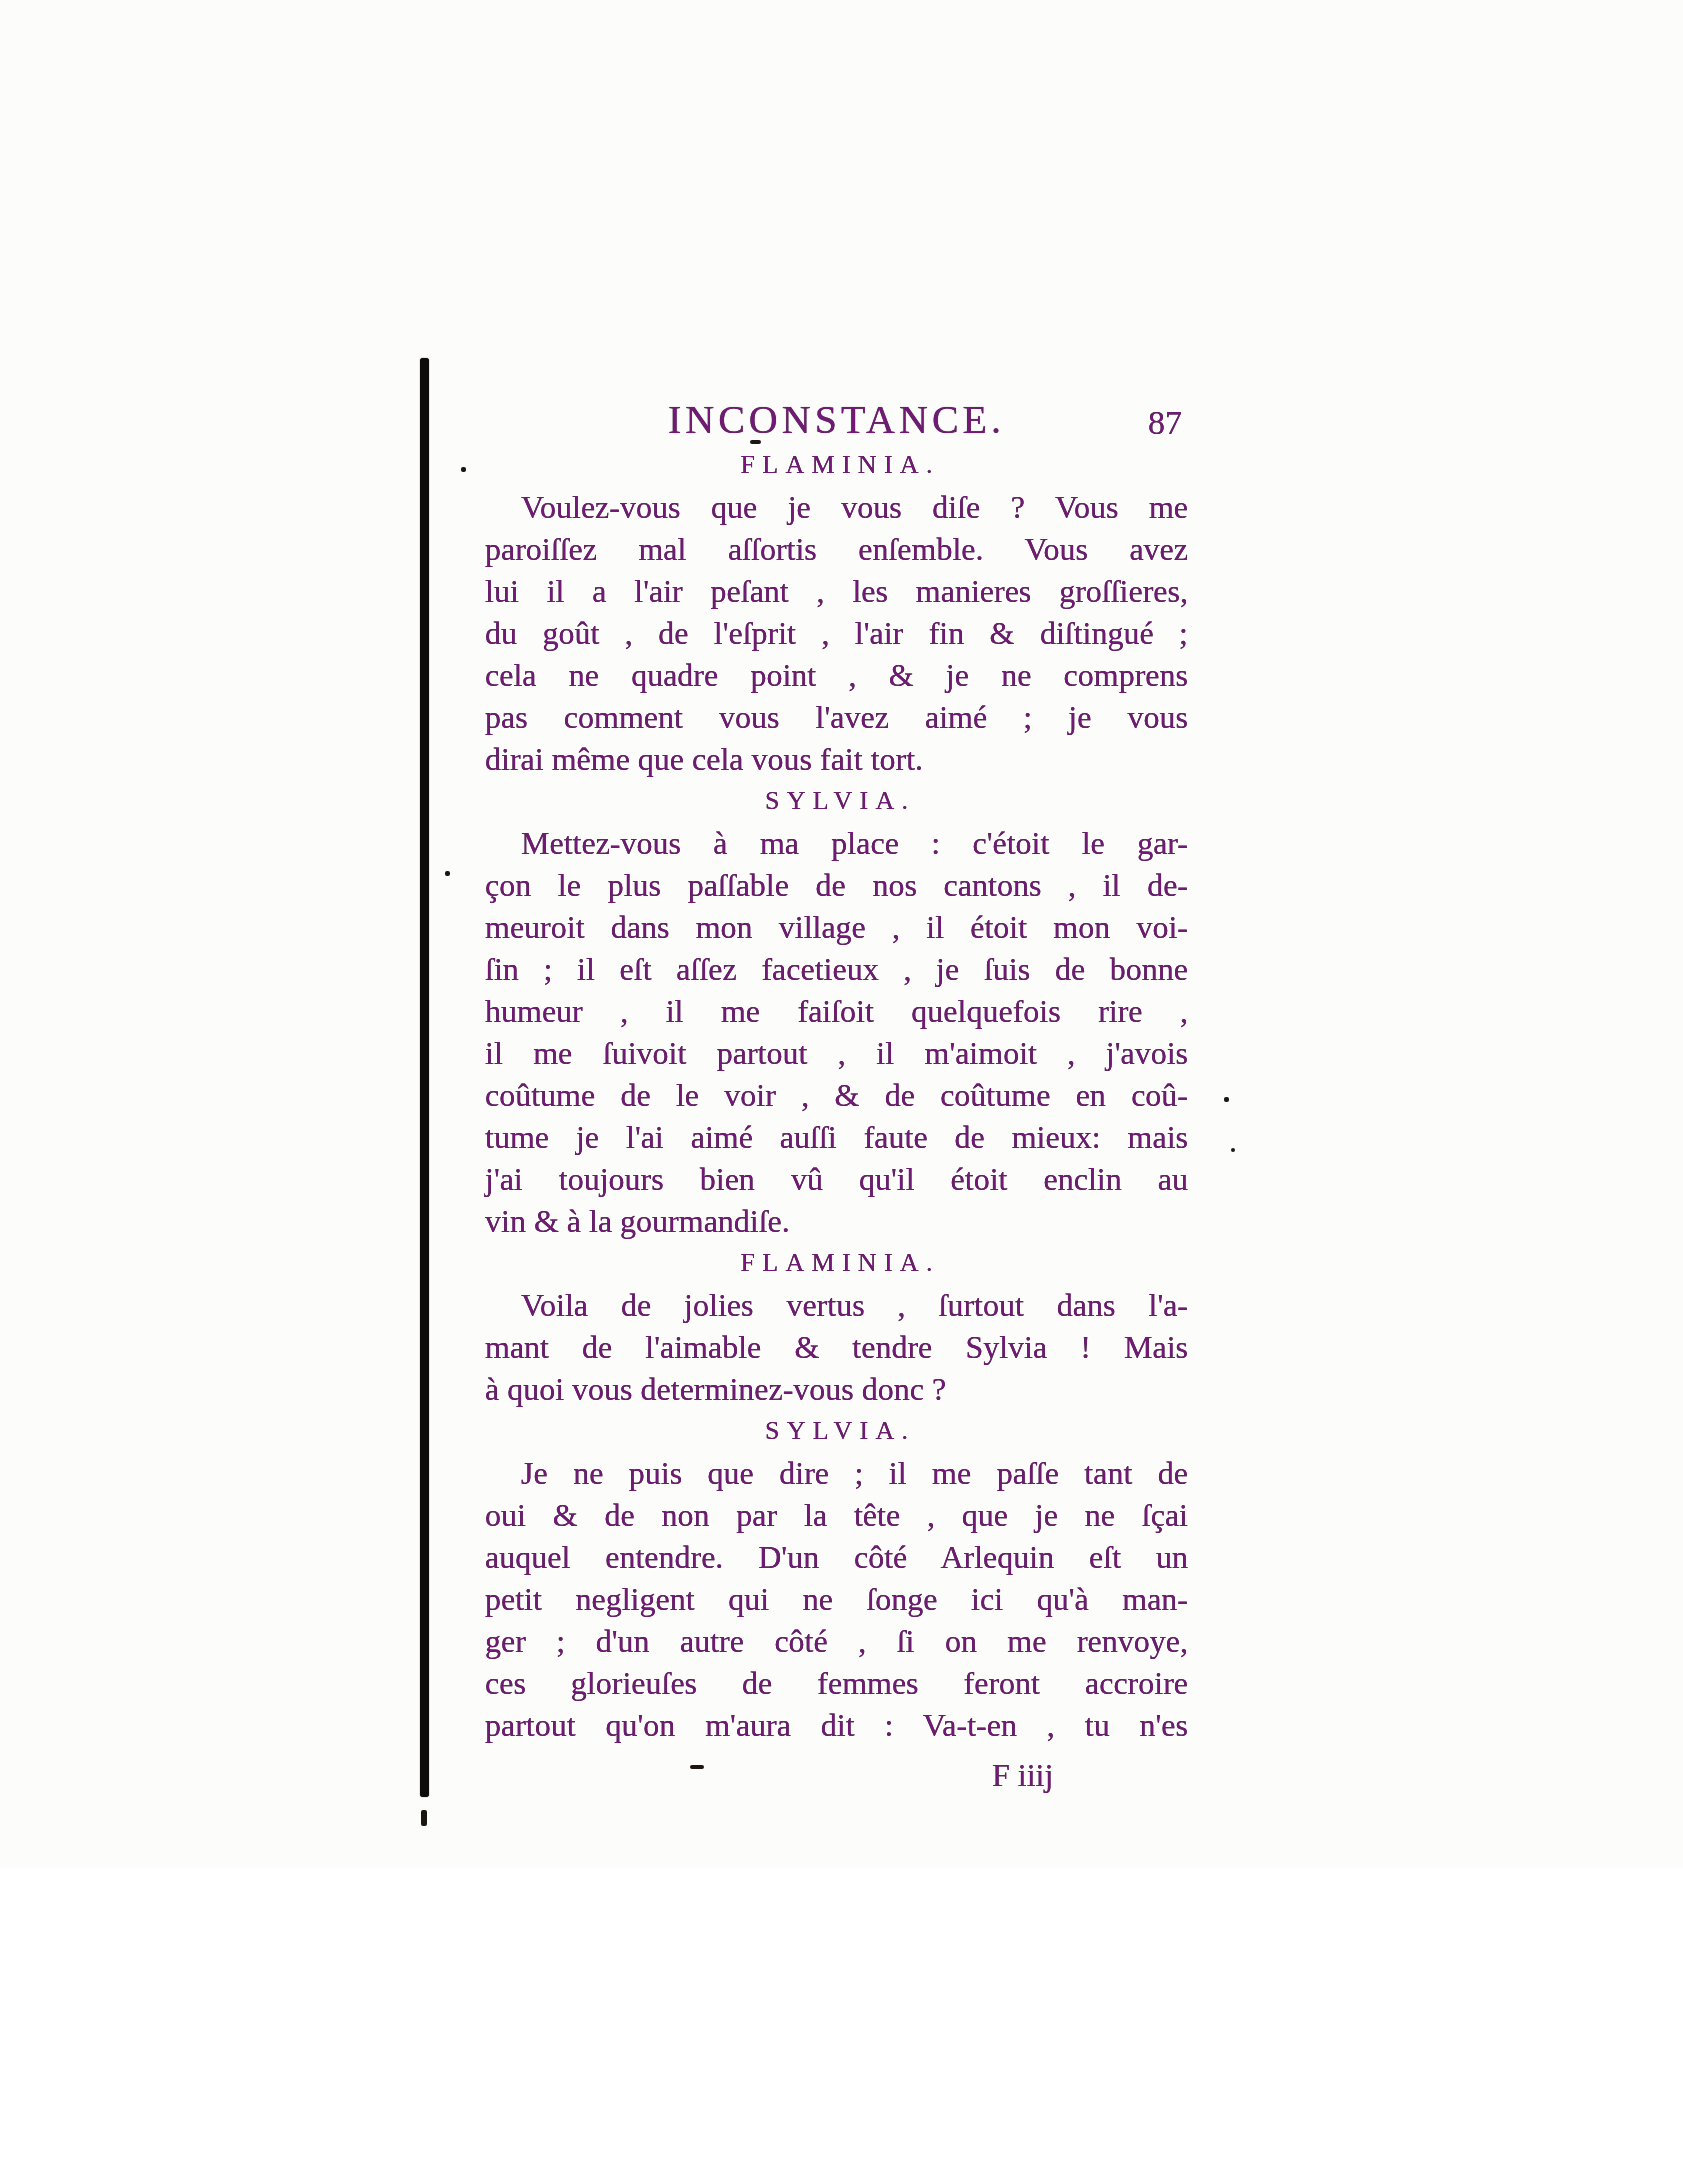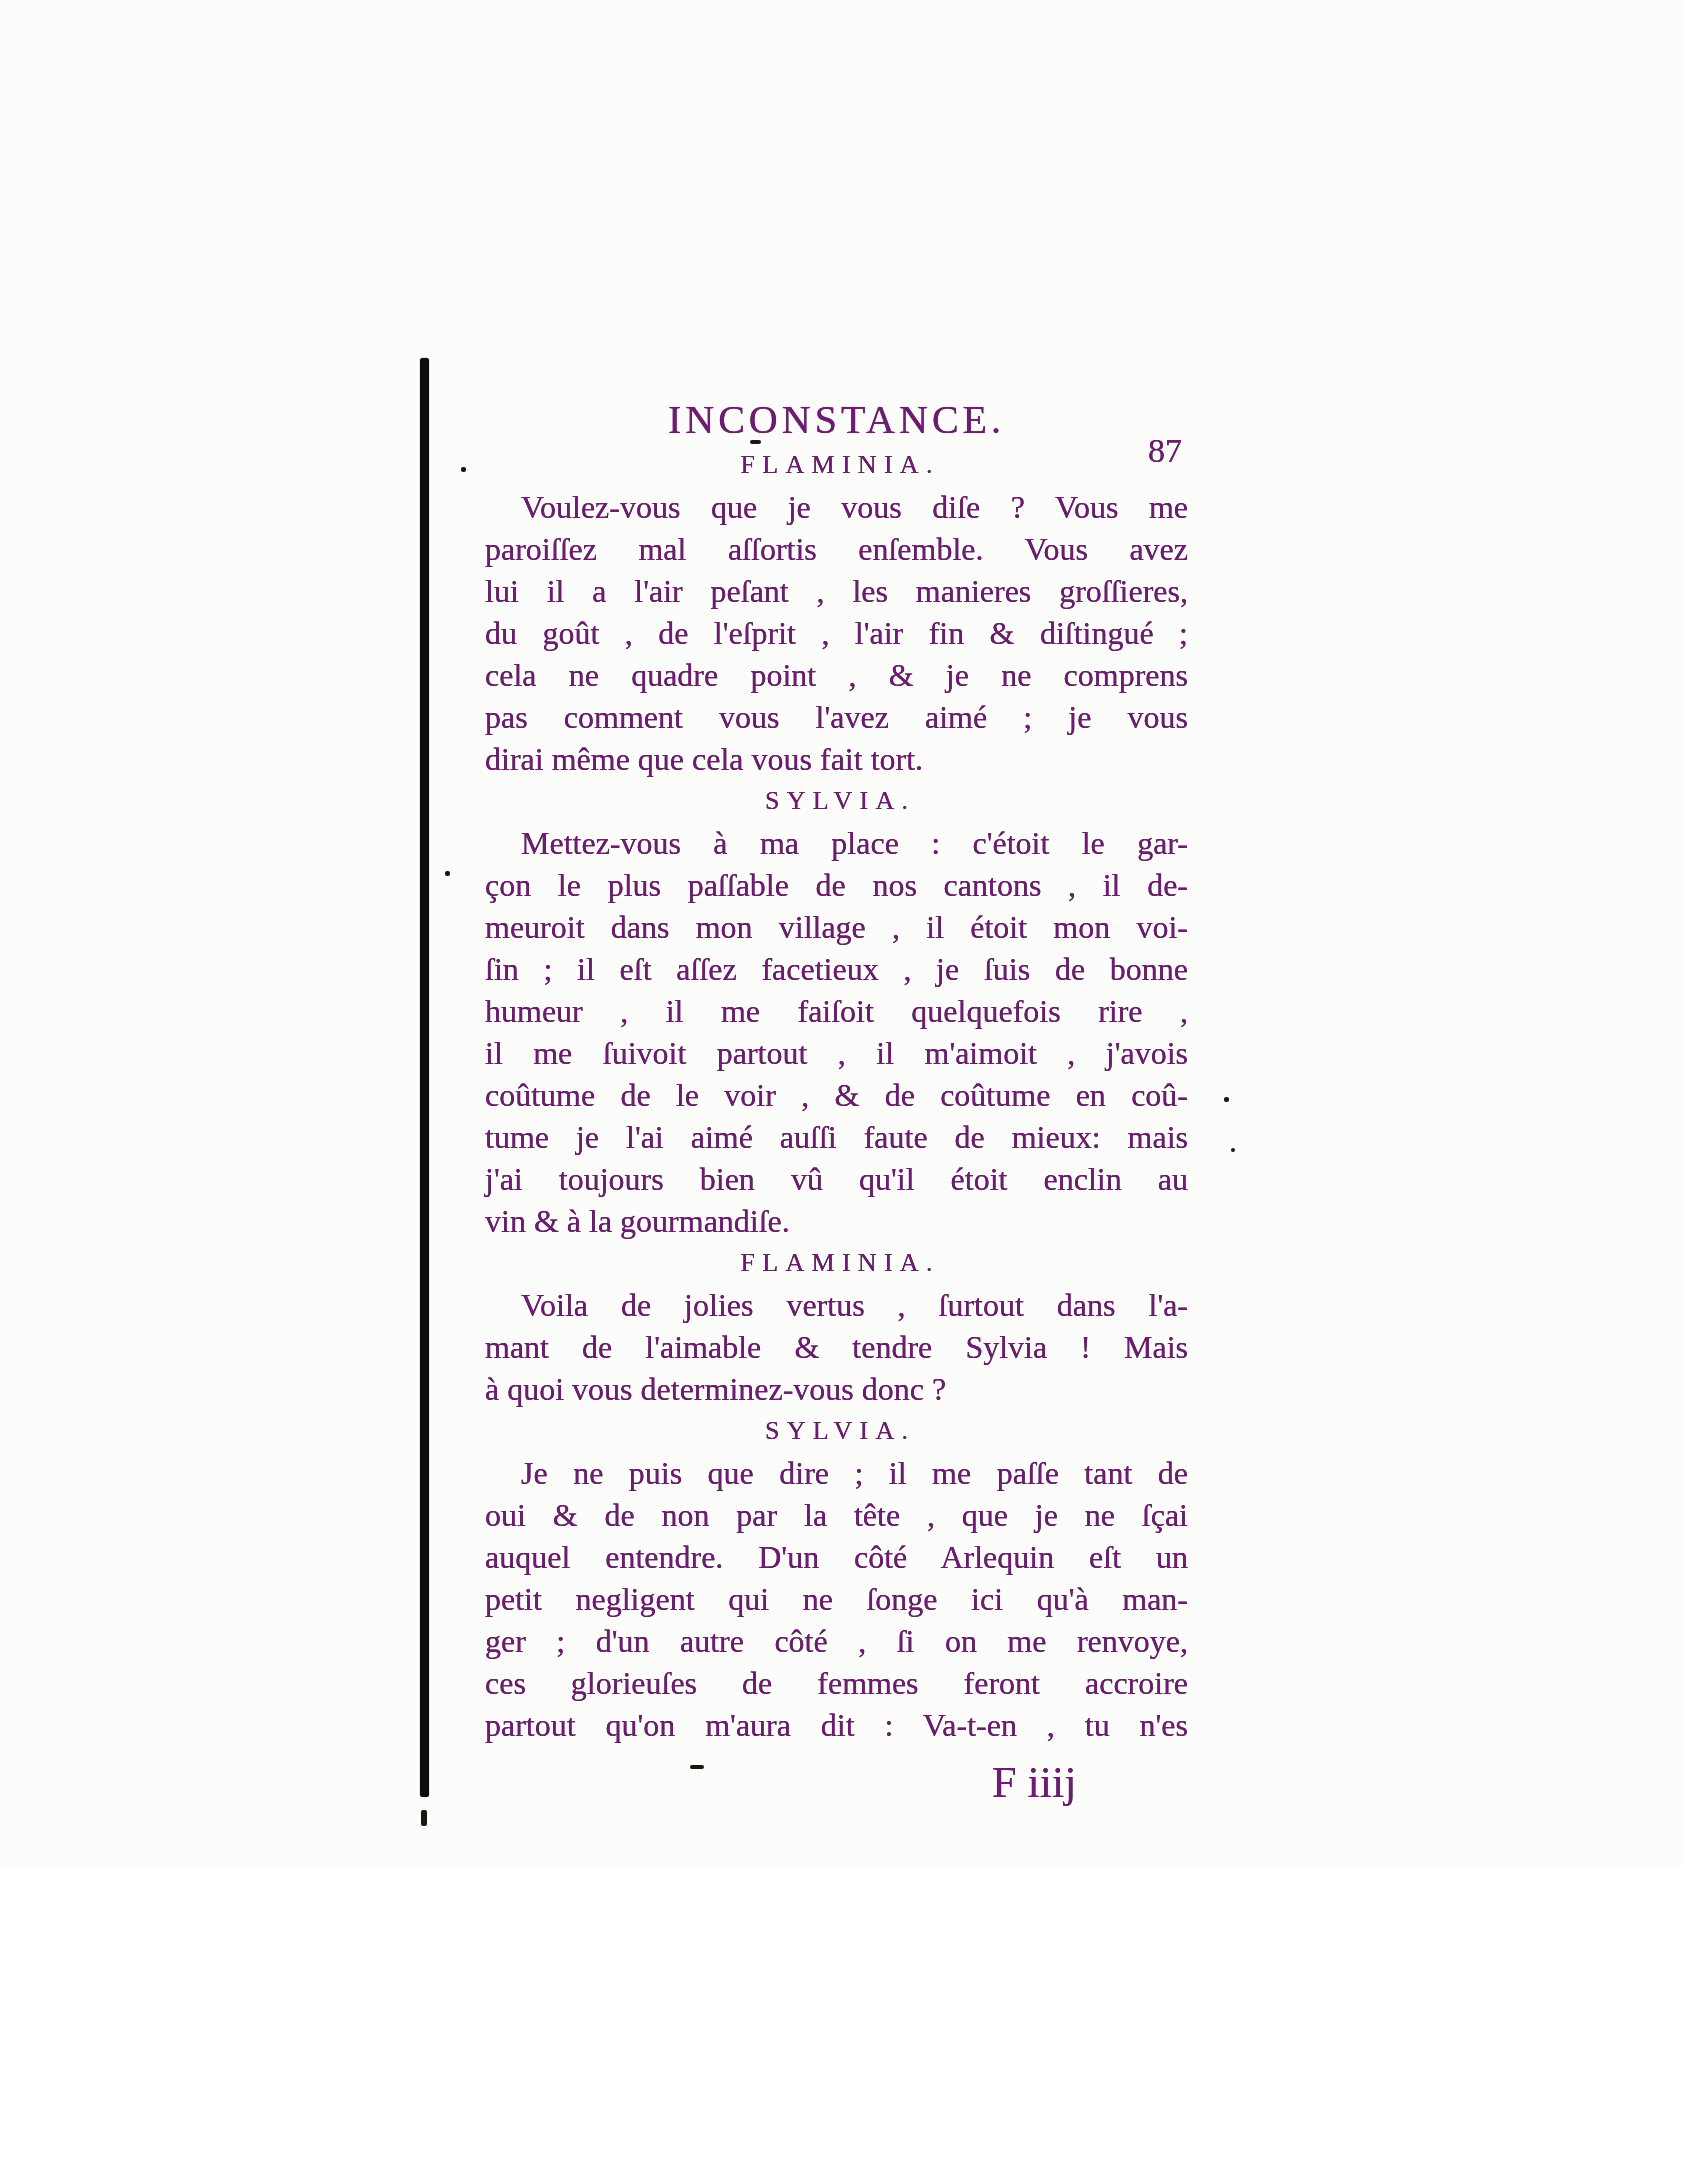--- a/index.html
+++ b/index.html
@@ -15,37 +15,36 @@
   }
   .column{position:absolute;left:485px;top:398px;width:703px;}
   .header-row{position:relative;height:46px;}
   .title{
     text-align:center;font-size:40px;line-height:44px;letter-spacing:4px;
     text-shadow:0 0 0.7px rgba(20,17,14,.95);
   }
   .pagenum{
     position:absolute;right:6px;top:6px;font-size:34px;line-height:38px;
     text-shadow:0 0 0.6px rgba(20,17,14,.9);
-    margin-top:28px;
   }
   .speaker{
     height:42px;line-height:42px;text-align:center;font-size:26px;
     letter-spacing:0.28em;text-indent:0.28em;
     text-shadow:0 0 0.6px rgba(20,17,14,.9);
   }
   .bodyline{
     height:42px;line-height:42px;font-size:32px;
     text-align:justify;text-align-last:justify;text-justify:inter-word;
     text-shadow:0 0 0.6px rgba(20,17,14,.9);
   }
   .bodyline.indent{text-indent:36px;}
   .bodyline.flush{text-align-last:left;}
   .catchword-row{position:relative;height:44px;}
   .catchword{
-    position:absolute;left:507px;top:16px;font-size:44px;line-height:42px;
+    position:absolute;left:507px;top:8px;font-size:32px;line-height:42px;
     text-shadow:0 0 0.6px rgba(20,17,14,.9);
   }
   .speck{position:absolute;background:#1a1713;border-radius:2px;}
 </style>
 </head>
 <body>
 
 <div class="page">
 
   <div class="rule"></div>

